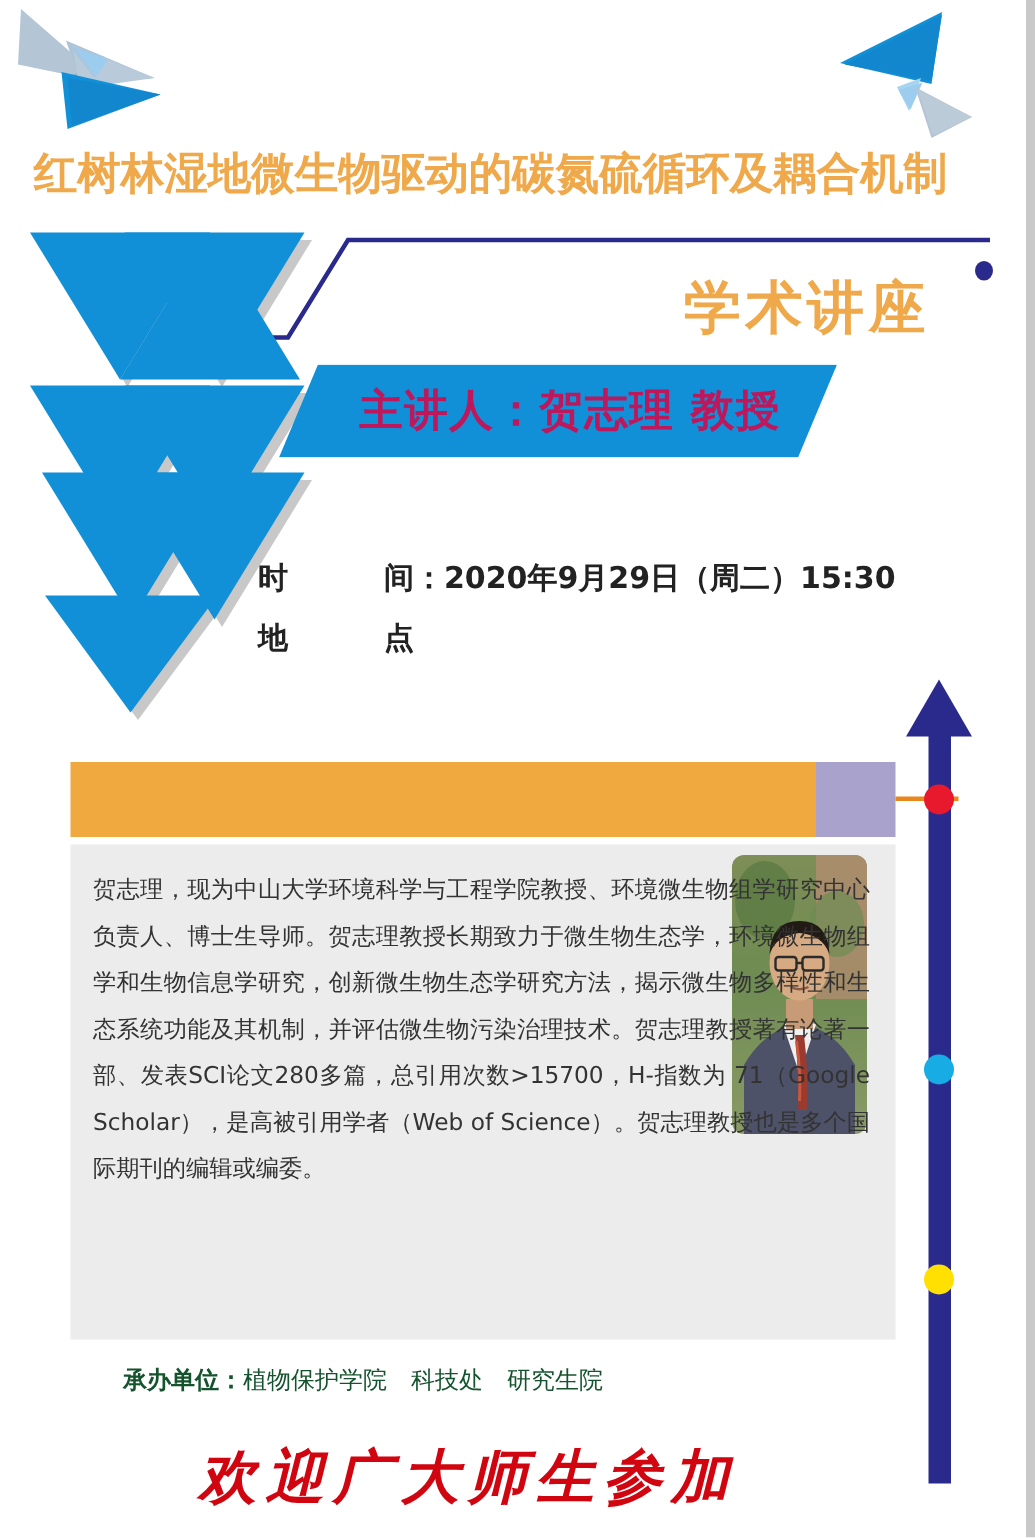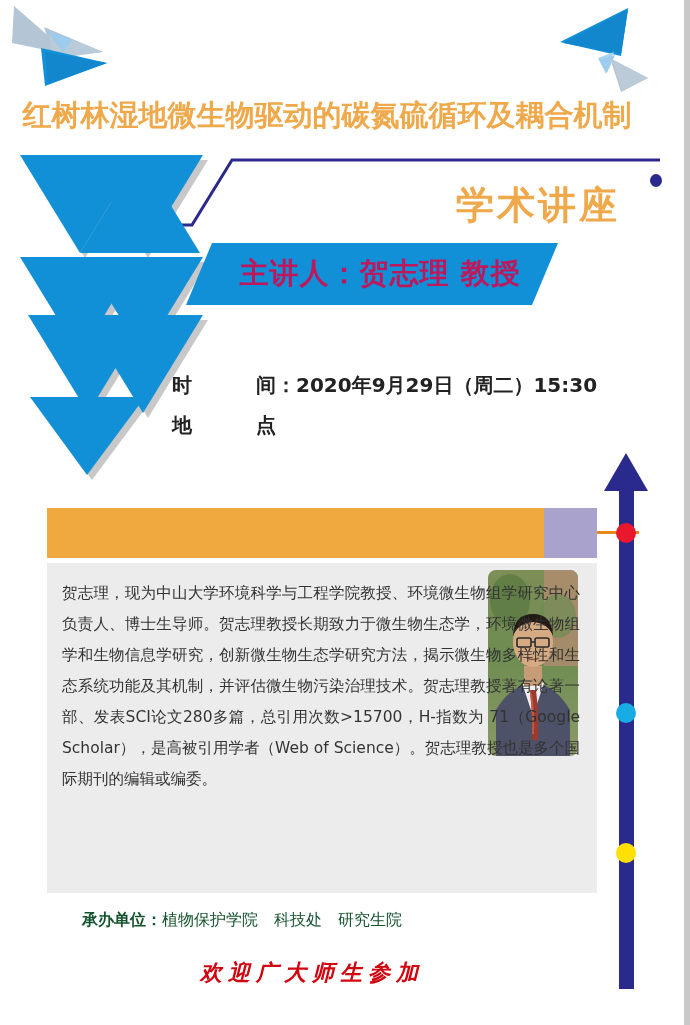--- a/index.html
+++ b/index.html
@@ -179,21 +179,21 @@
     font-family: "DejaVu Sans", "Liberation Sans", sans-serif;
     margin-left: 20px;
   }
   #organizers b { font-weight: bold; }
 
   #welcome {
     position: absolute;
     left: 0; right: 60px;
     top: 958px;
     text-align: center;
-    font-size: 22px;
+    font-size: 39px;
     font-weight: bold;
     font-style: italic;
     color: #D00510;
     letter-spacing: 6px;
     font-family: "DejaVu Serif", "Liberation Serif", serif;
   }
 
   
   #right-arrow { position: absolute; left: 600px; top: 445px; }
 </style>

